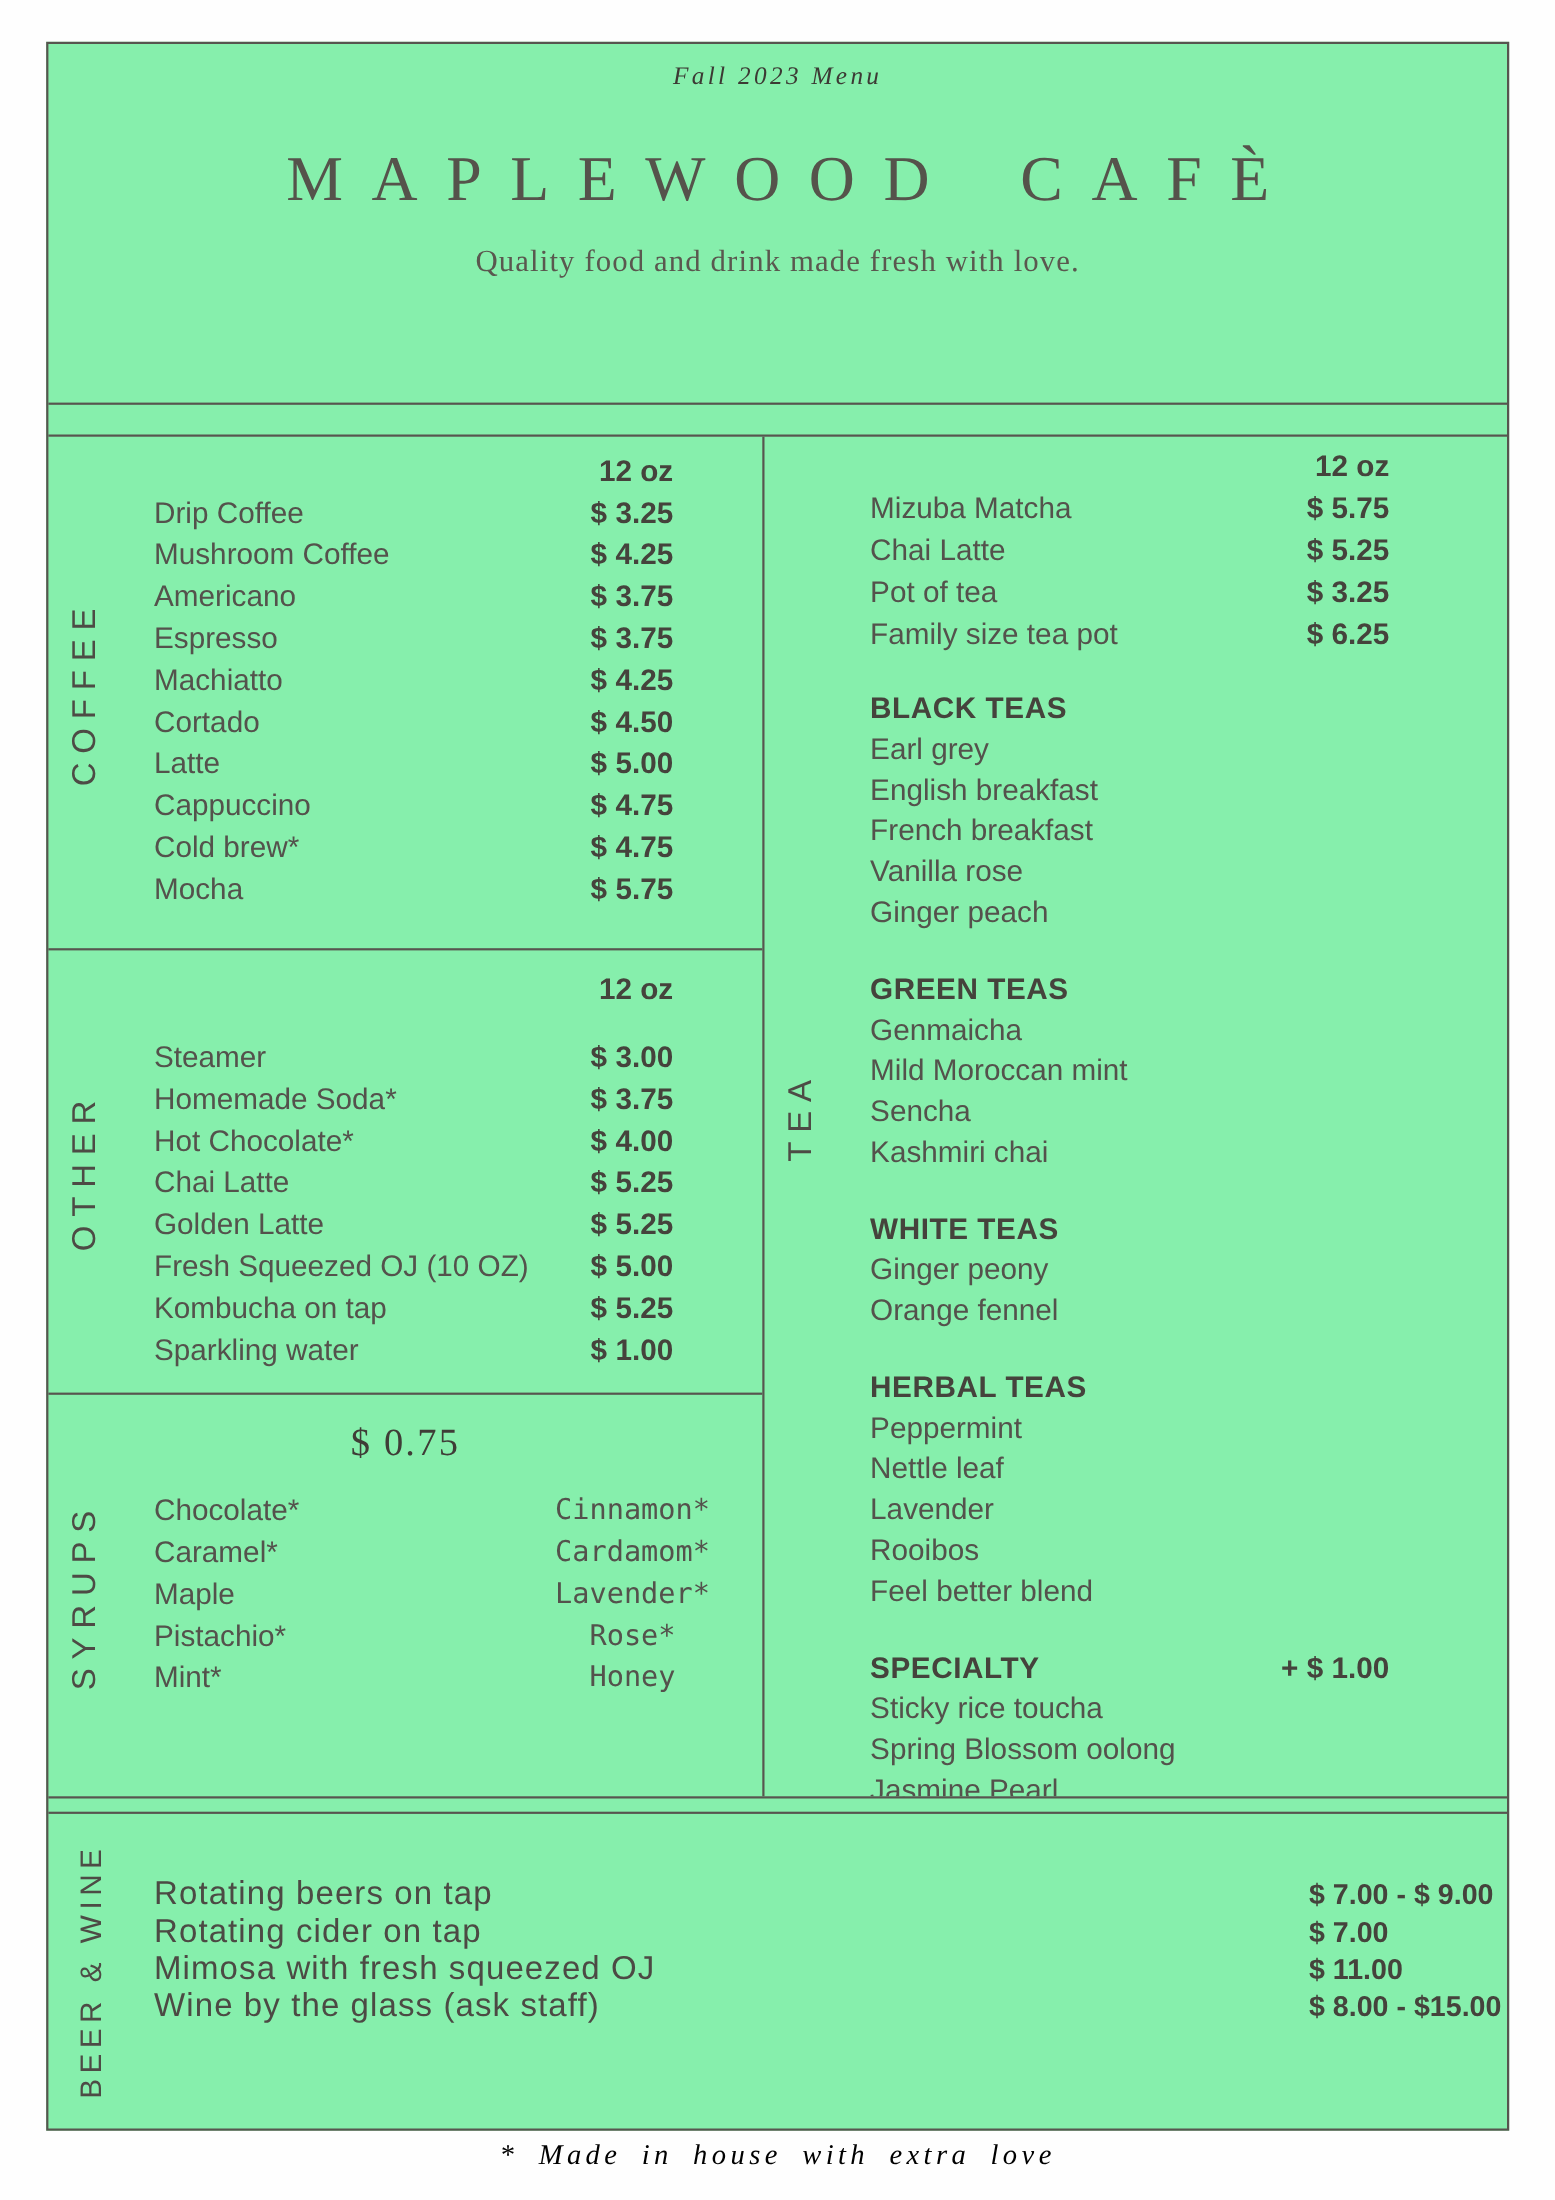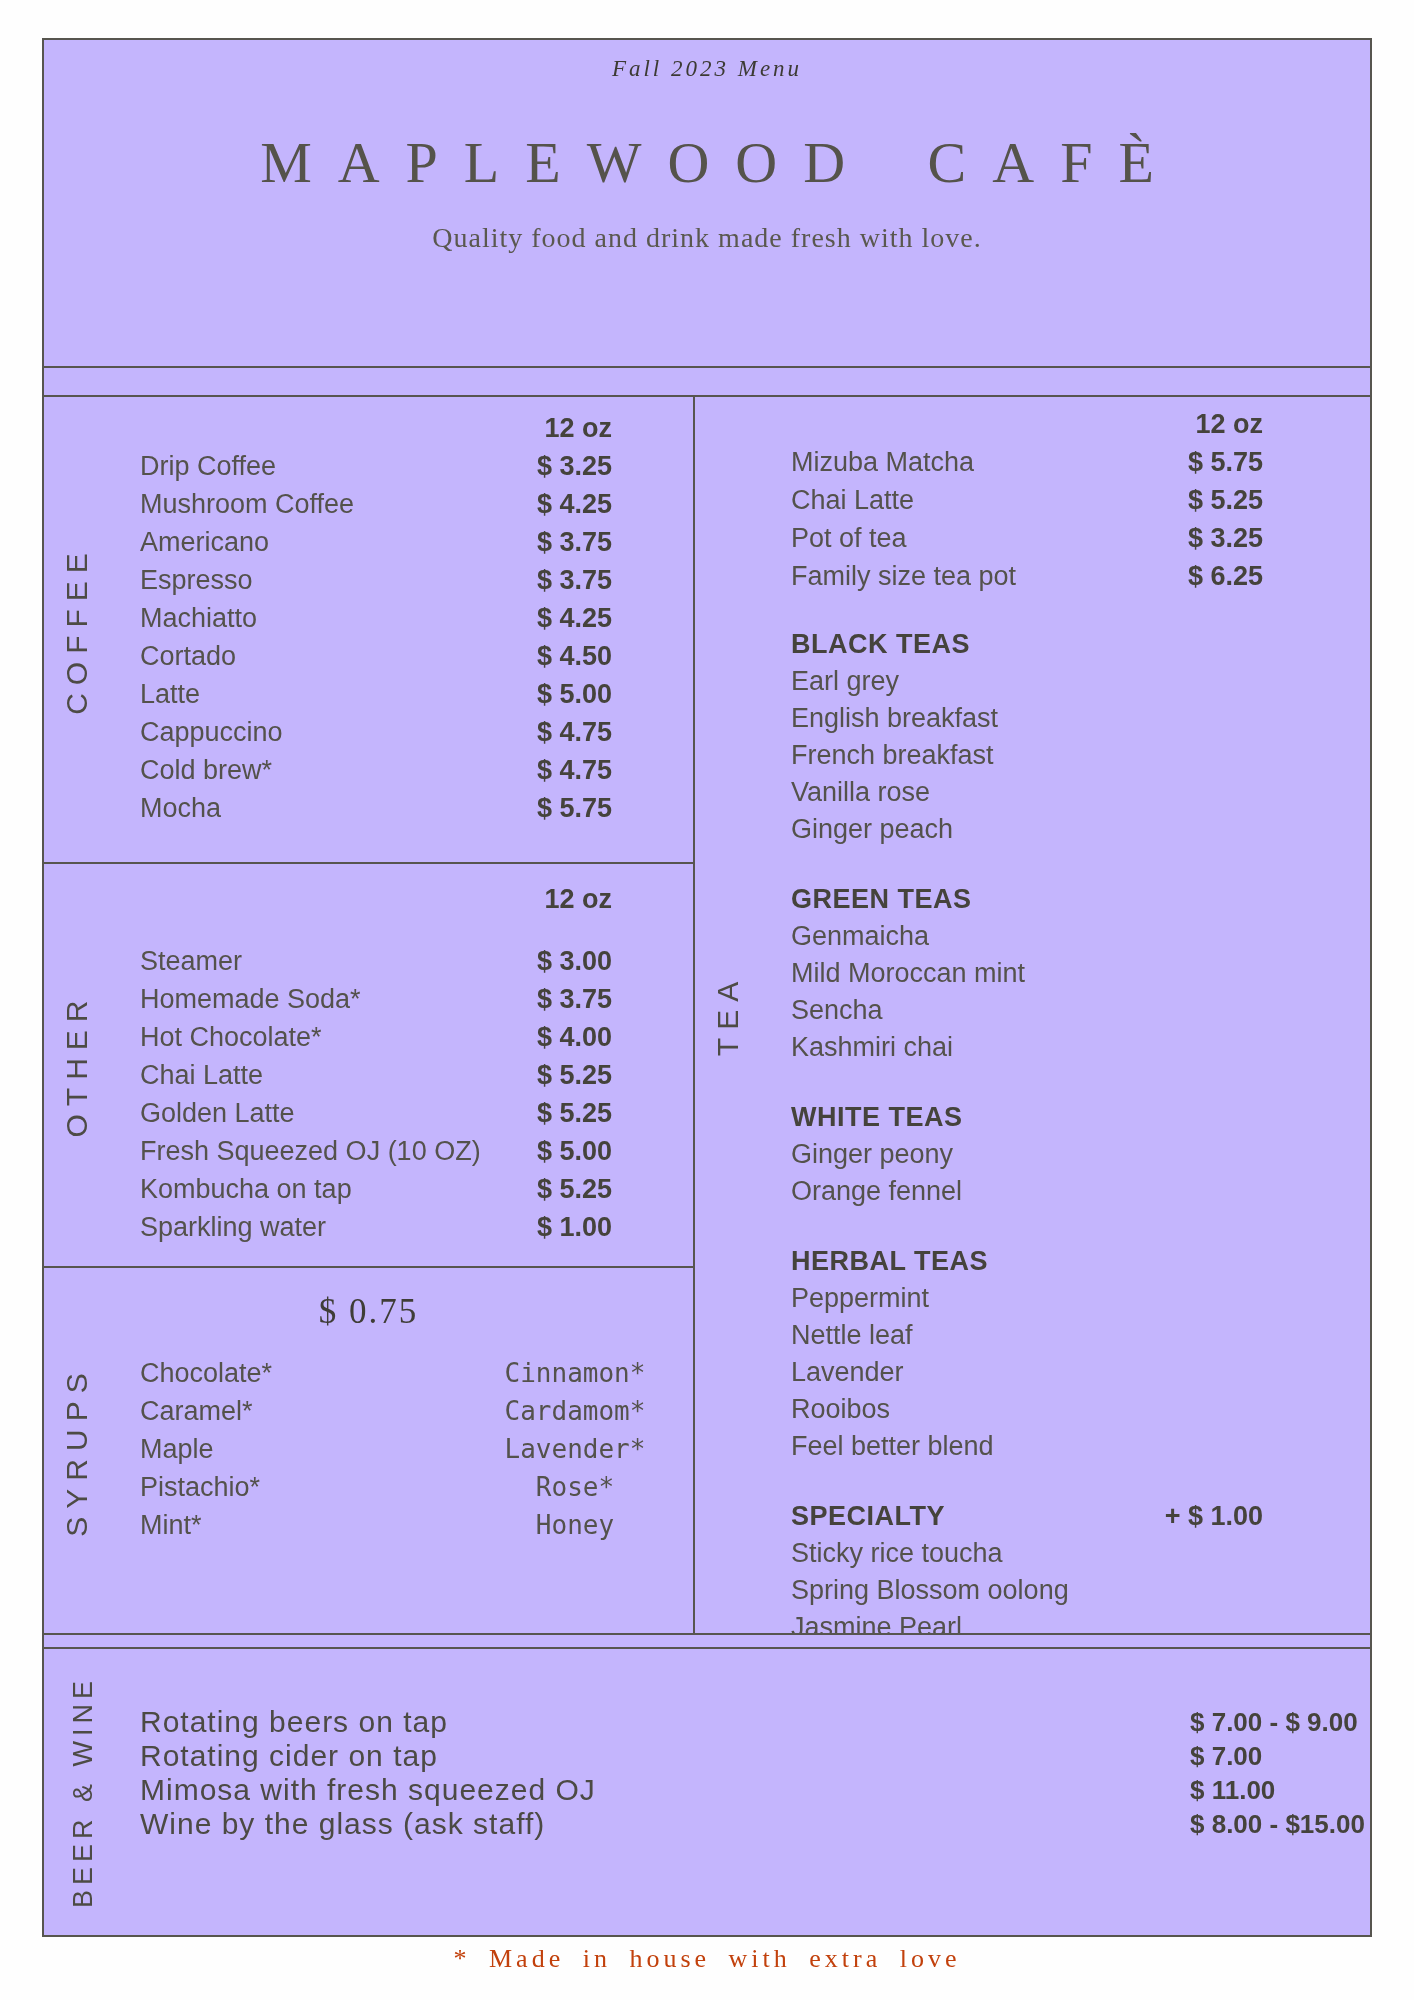--- a/index.html
+++ b/index.html
@@ -7,21 +7,21 @@
     --dark:#45433c;
     --border:#57554f;
     --soft:#5c5a53;
   }
   *{box-sizing:border-box;margin:0;padding:0;}
   body{margin:0;background:#ffffff;font-family:"Liberation Sans",sans-serif;}
   .page{position:relative;width:1414px;height:2000px;background:#fefefe;overflow:hidden;}
   .outer{
     position:absolute;left:42px;top:38px;width:1330px;height:1899px;
     border:2px solid var(--border);
-    display:flex;flex-direction:column;background:#c4b5fd;
+    display:flex;flex-direction:column;background:#86efac;
   }
   
   .hdr-block{height:326px;text-align:center;padding-top:16px;flex:0 0 auto;}
   .season{font-family:"Liberation Serif",serif;font-style:italic;font-size:23px;
     letter-spacing:3px;color:#3c3a34;}
   .title{font-family:"Liberation Serif",serif;font-weight:400;font-size:58px;
     letter-spacing:26px;word-spacing:16px;color:#55534b;margin-top:47px;text-indent:26px;}
   .subtitle{font-family:"Liberation Serif",serif;font-size:28px;color:#5a584f;
     letter-spacing:1px;margin-top:26px;}
   
@@ -70,22 +70,22 @@
   .tea-item{font-size:27px;line-height:37px;color:var(--ink);white-space:nowrap;}
   
   .sec-beer{flex:1;position:relative;}
   .bw-grid{margin:56px 0 0 96px;}
   .bw-row{display:grid;grid-template-columns:1050px 1fr;line-height:34px;}
   .bw-row .nm{font-family:Liberation Sans, sans-serif;font-size:30px;color:#4c4a44;
     letter-spacing:1px;white-space:nowrap;}
   .bw-row .pr{font-size:26px;font-weight:700;color:var(--dark);text-align:left;white-space:nowrap;}
   
   .footer{position:absolute;left:0;right:0;top:1944px;text-align:center;
-    font-family:"Liberation Serif",serif;font-size:26px;
-    letter-spacing:4px;word-spacing:8px;color:#c2410c;}
+    font-family:"Liberation Serif",serif;font-style:italic;font-size:26px;
+    letter-spacing:4px;word-spacing:8px;color:#000000;}
 </style>
 </head>
 <body>
 
 <div class="page">
   <div class="outer">
 
     <div class="hdr-block">
       <div class="season">Fall 2023 Menu</div>
       <h1 class="title">MAPLEWOOD CAFÈ</h1>

